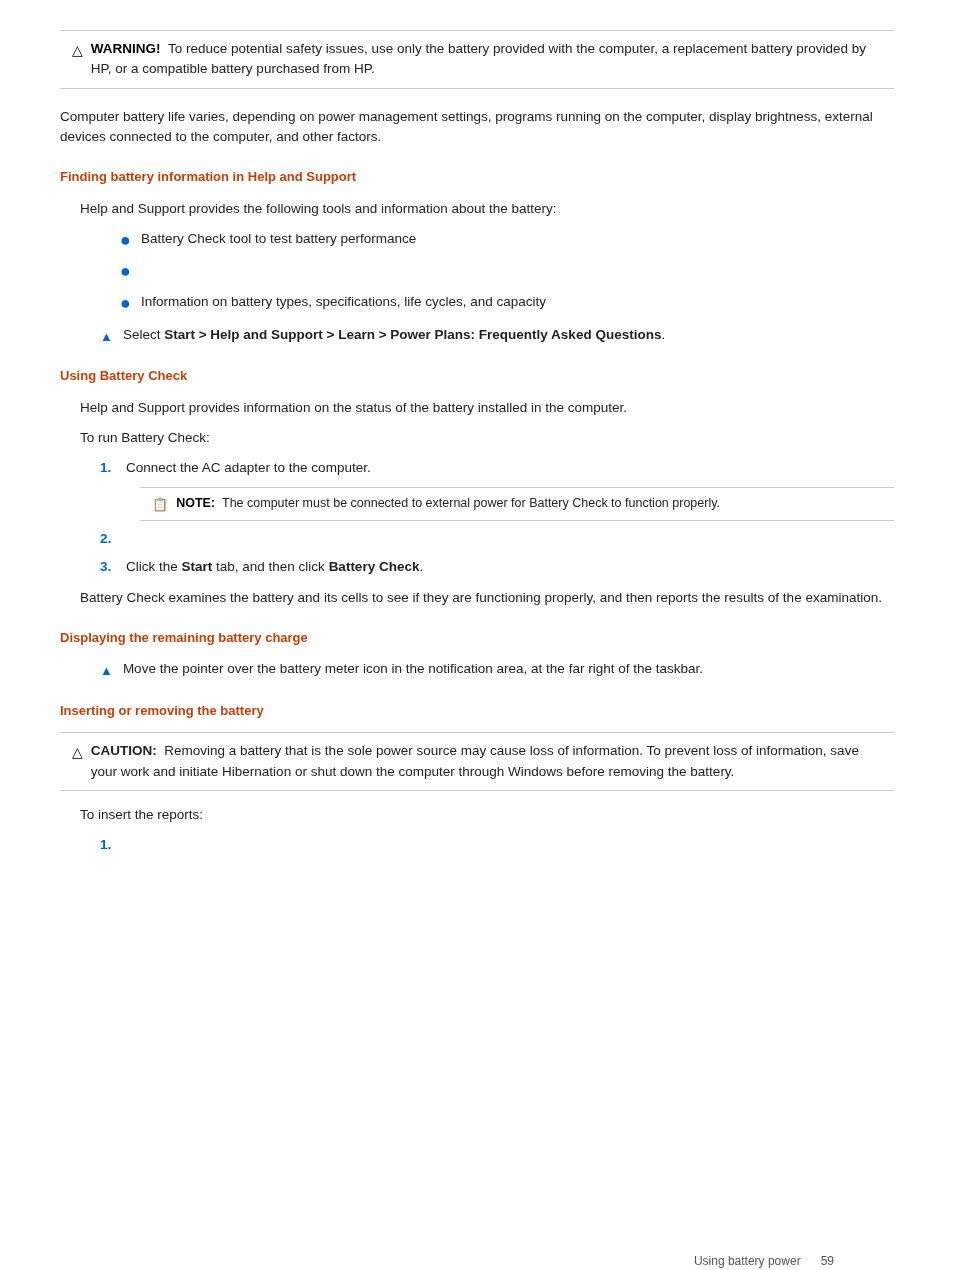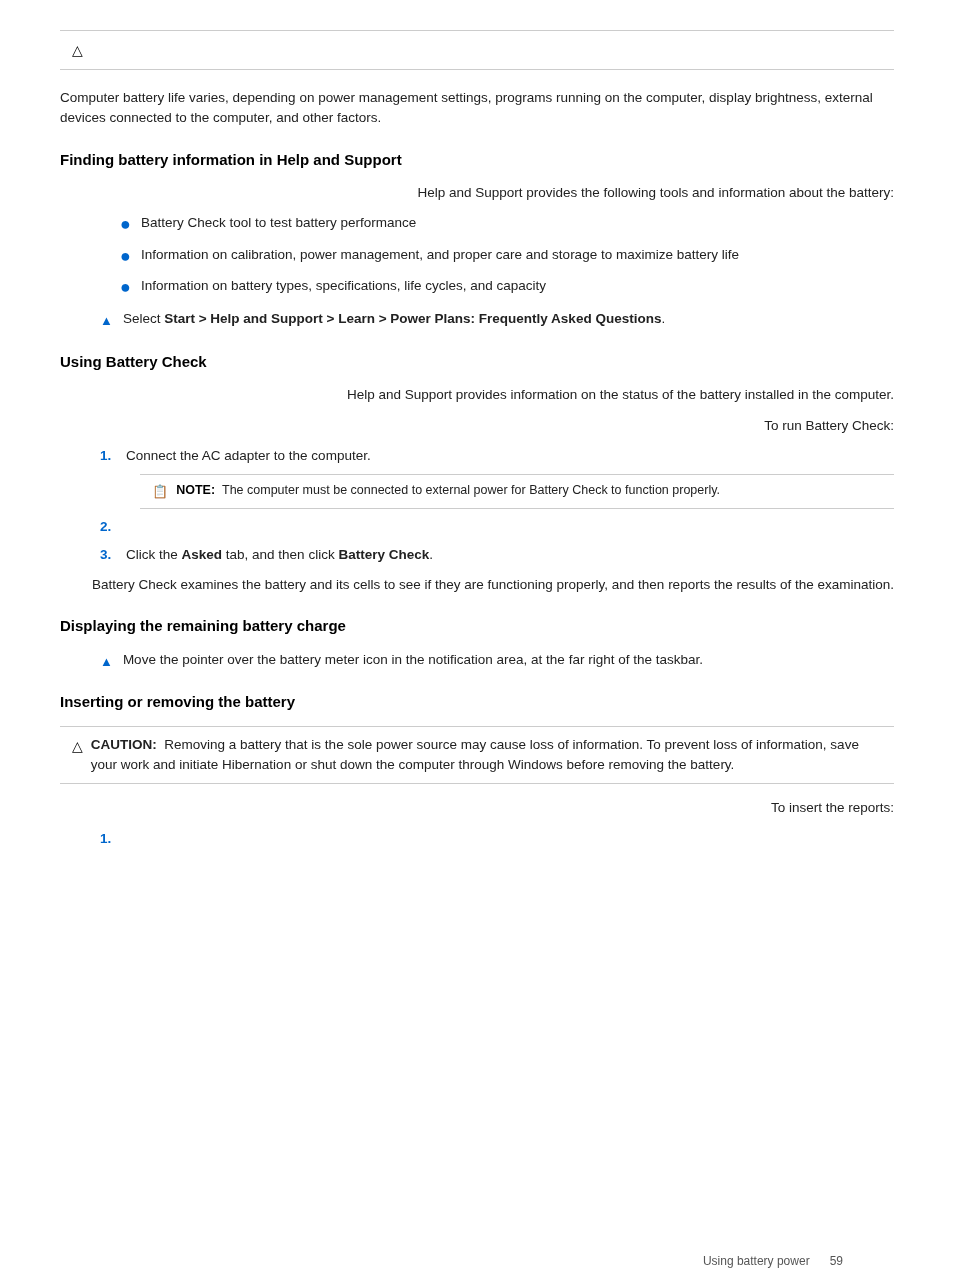--- a/index.html
+++ b/index.html
@@ -70,30 +70,29 @@
     }
 
     .note-label {
       font-weight: bold;
       color: #000;
       white-space: nowrap;
       text-align: right;
     }
 
     .section-heading {
-      color: #000000;
-      font-size: 15px;
+      color: #c2410c;
+      font-size: 13px;
       font-weight: bold;
       margin: 20px 0 12px 0;
     }
 
     .body-text {
       margin-bottom: 10px;
       margin-left: 20px;
-      text-align: right;
     }
 
     .body-text-no-indent {
       margin-bottom: 10px;
     }
 
     .bullet-list {
       margin-left: 60px;
       margin-bottom: 10px;
     }
@@ -146,53 +145,56 @@
       flex-shrink: 0;
     }
 
     .bold {
       font-weight: bold;
     }
 
     .footer {
       position: absolute;
       bottom: 30px;
-      right: 51px;
+      right: 60px;
       font-size: 12px;
       color: #555;
     }
 
     .page-wrapper {
       position: relative;
       min-height: 1270px;
     }
   </style>
 </head>
 <body>
 
 <div class="page-wrapper">
 
   <div class="warning-box">
     <span class="warning-triangle">△</span>
+    <span>
+      <span class="warning-label">WARNING!</span>
+      &nbsp;<span>To reduce potential safety issues, use only the battery provided with the computer, a replacement battery provided by HP, or a compatible battery purchased from HP.</span>
+    </span>
   </div>
 
   <p class="body-text-no-indent">Computer battery life varies, depending on power management settings, programs running on the computer, display brightness, external devices connected to the computer, and other factors.</p>
 
   <h2 class="section-heading">Finding battery information in Help and Support</h2>
 
   <p class="body-text">Help and Support provides the following tools and information about the battery:</p>
 
   <div class="bullet-list">
     <div class="bullet-item">
       <span class="bullet-dot">●</span>
       <span>Battery Check tool to test battery performance</span>
     </div>
     <div class="bullet-item">
       <span class="bullet-dot">●</span>
-      <span>Information on calibration, power management, and proper care and storage to maximize battery life</span>
     </div>
     <div class="bullet-item">
       <span class="bullet-dot">●</span>
       <span>Information on battery types, specifications, life cycles, and capacity</span>
     </div>
   </div>
 
 
   <div class="arrow-item">
     <span class="arrow-triangle">▲</span>
@@ -219,21 +221,21 @@
         &nbsp;<span>The computer must be connected to external power for Battery Check to function properly.</span>
       </span>
     </div>
 
     <div class="numbered-item">
       <span class="num-label">2.</span>
     </div>
 
     <div class="numbered-item">
       <span class="num-label">3.</span>
-      <span>Click the <span class="bold">Asked</span> tab, and then click <span class="bold">Battery Check</span>.</span>
+      <span>Click the <span class="bold">Start</span> tab, and then click <span class="bold">Battery Check</span>.</span>
     </div>
   </div>
 
   <p class="body-text">Battery Check examines the battery and its cells to see if they are functioning properly, and then reports the results of the examination.</p>
 
   <h2 class="section-heading">Displaying the remaining battery charge</h2>
 
   <div class="arrow-item">
     <span class="arrow-triangle">▲</span>
     <span>Move the pointer over the battery meter icon in the notification area, at the far right of the taskbar.</span>

